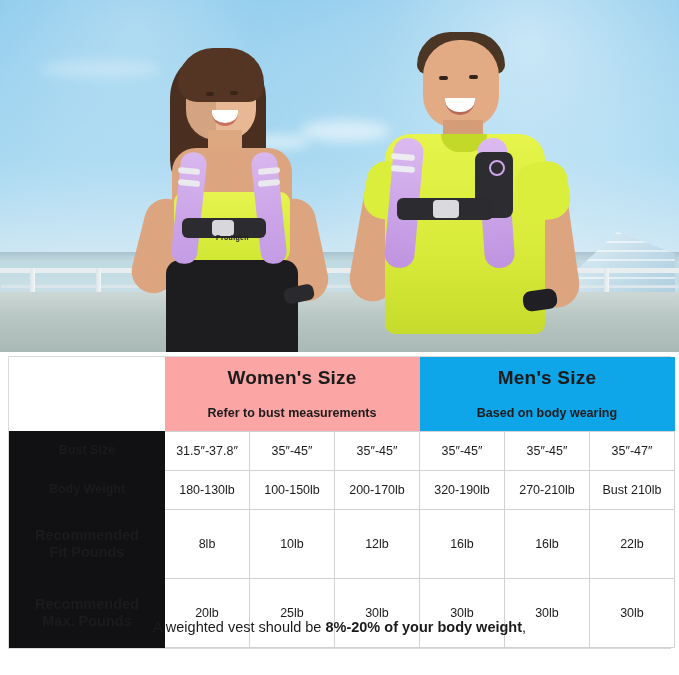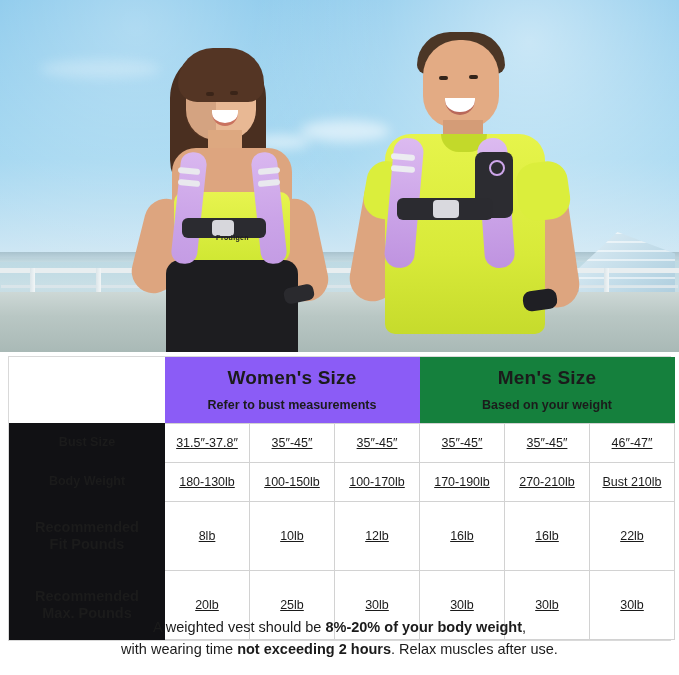--- a/index.html
+++ b/index.html
@@ -269,44 +269,44 @@
     text-align: center;
     vertical-align: middle;
     color: #1b1b1b;
     font-size: 12.5px;
   }
   .hdr-women, .hdr-men {
     color: #ffffff;
     padding: 10px 4px 11px;
     border: none !important;
   }
-  .hdr-women { background: #8b5cf6; }
-  .hdr-men { background: #15803d; }
+  .hdr-women { background: #fca5a5; }
+  .hdr-men { background: #0ea5e9; }
   .hdr-title {
     font-size: 19px;
     font-weight: bold;
     line-height: 1.15;
     letter-spacing: .2px;
   }
   .hdr-sub {
     font-size: 12.5px;
     font-weight: bold;
-    margin-top: 9px;
+    margin-top: 17px;
   }
   .rowlabel {
     background: #111114;
     color: #ffffff;
     font-weight: bold;
     font-size: 15px;
     padding: 11px 6px;
     line-height: 1.18;
     border-color: #111114 !important;
   }
   .rowlabel.two-line { font-size: 14.5px; }
-  td.datacell { padding: 12px 2px; background: #ffffff; text-decoration: underline; }
+  td.datacell { padding: 12px 2px; background: #ffffff; }
   tr.tall td { height: 44px; }
 
   .footnote {
     position: absolute;
     left: 8px; top: 616px; width: 663px;
     text-align: center;
     font-size: 14.5px;
     color: #1b1b1b;
     line-height: 1.55;
   }
@@ -401,40 +401,40 @@
       </colgroup>
       <tbody>
         <tr>
           <td style="border:none;background:#ffffff"></td>
           <td class="hdr-women" colspan="3">
             <div class="hdr-title">Women's Size</div>
             <div class="hdr-sub">Refer to bust measurements</div>
           </td>
           <td class="hdr-men" colspan="3">
             <div class="hdr-title">Men's Size</div>
-            <div class="hdr-sub">Based on your weight</div>
+            <div class="hdr-sub">Based on body wearing</div>
           </td>
         </tr>
 
         <tr>
           <td class="rowlabel">Bust Size</td>
           <td class="datacell">31.5″-37.8″</td>
           <td class="datacell">35″-45″</td>
           <td class="datacell">35″-45″</td>
           <td class="datacell">35″-45″</td>
           <td class="datacell">35″-45″</td>
-          <td class="datacell">46″-47″</td>
+          <td class="datacell">35″-47″</td>
         </tr>
 
         <tr>
           <td class="rowlabel">Body Weight</td>
           <td class="datacell">180-130lb</td>
           <td class="datacell">100-150lb</td>
-          <td class="datacell">100-170lb</td>
-          <td class="datacell">170-190lb</td>
+          <td class="datacell">200-170lb</td>
+          <td class="datacell">320-190lb</td>
           <td class="datacell">270-210lb</td>
           <td class="datacell">Bust 210lb</td>
         </tr>
 
         <tr class="tall">
           <td class="rowlabel two-line">
             <div>Recommended</div>
             <div>Fit Pounds</div>
           </td>
           <td class="datacell">8lb</td>
@@ -458,18 +458,15 @@
           <td class="datacell">30lb</td>
         </tr>
       </tbody>
     </table>
   </div>
 
   <div class="footnote">
     <div>
       <span>A weighted vest should be </span><b>8%-20% of your body weight</b><span>,</span>
     </div>
-    <div>
-      <span>with wearing time </span><b>not exceeding 2 hours</b><span>. Relax muscles after use.</span>
-    </div>
   </div>
 
 </div>
 
 </body></html>

